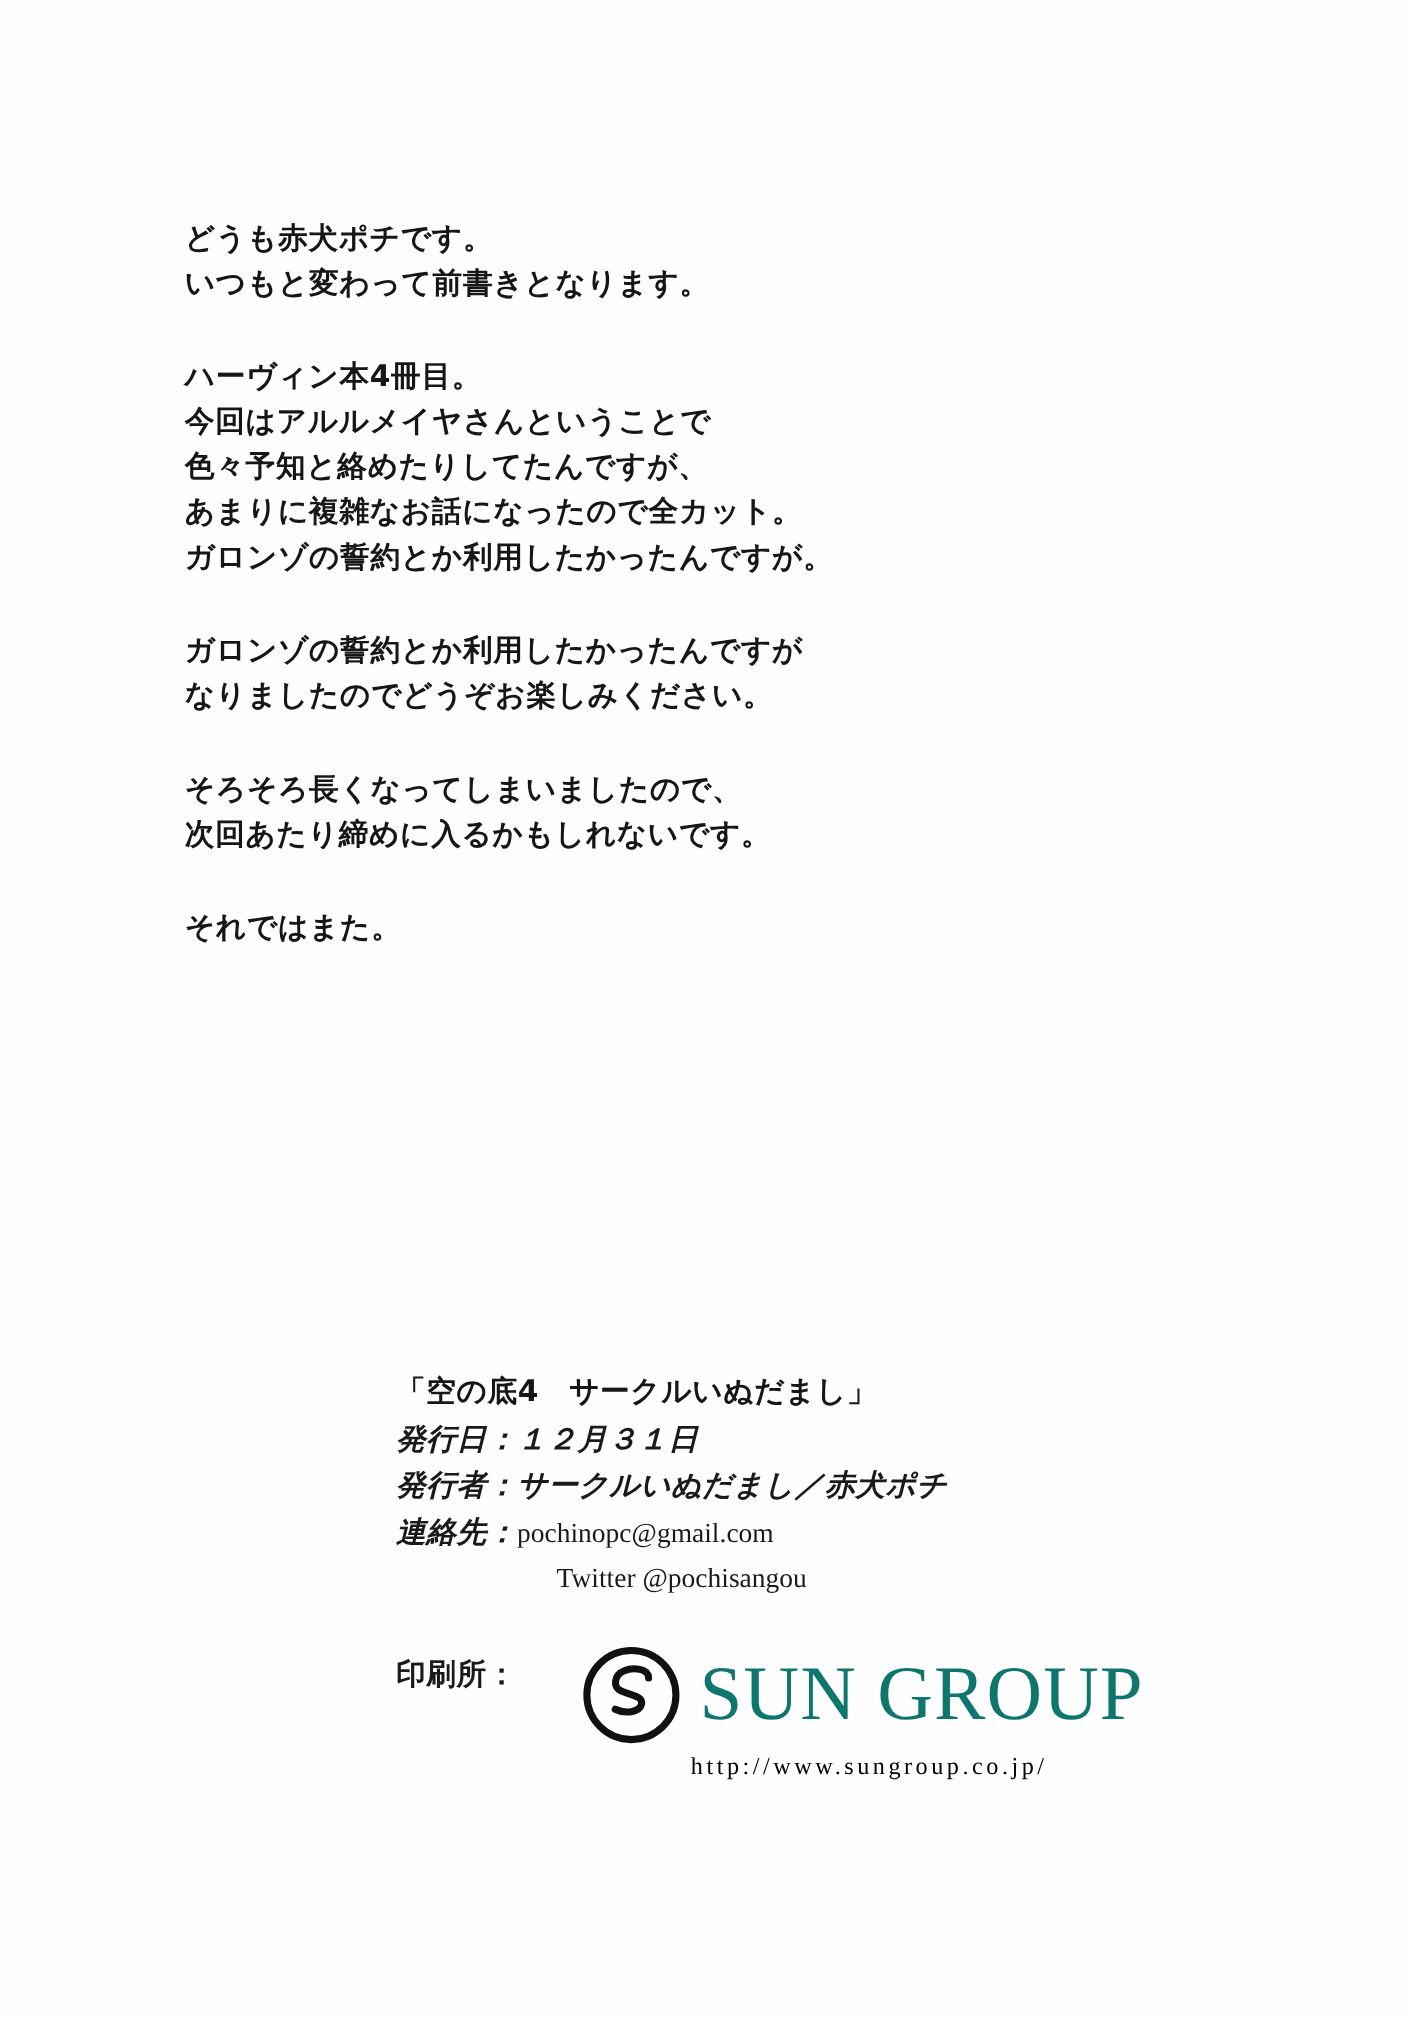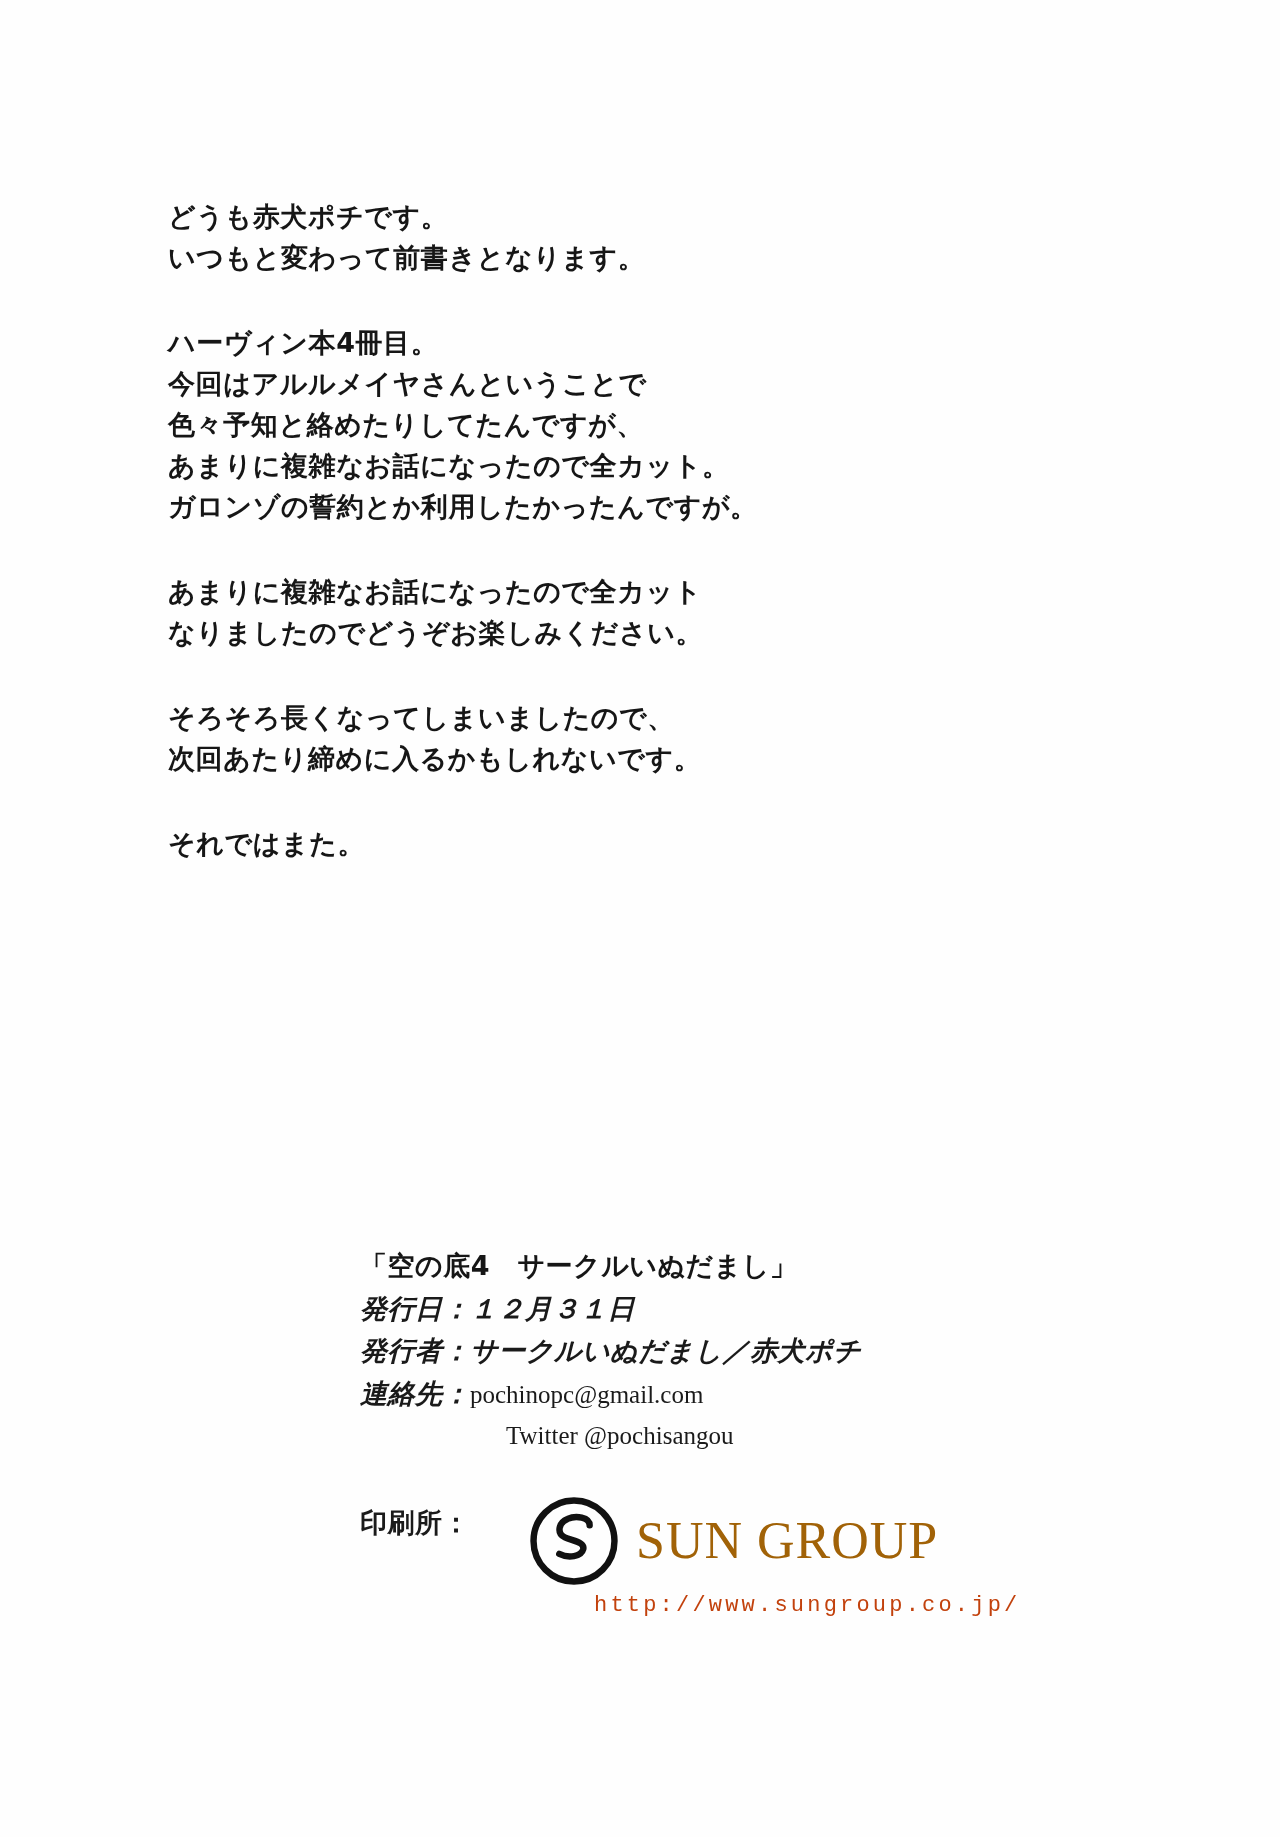--- a/index.html
+++ b/index.html
@@ -111,34 +111,34 @@
     display: flex;
     align-items: center;
   }
   .logo-mark {
     width: 92px;
     height: 92px;
     flex: none;
   }
   .logo-text {
     font-family: "Liberation Serif", serif;
-    font-size: 52px;
+    font-size: 70px;
     line-height: 1;
     letter-spacing: 1px;
-    color: #a16207;
+    color: #0f766e;
     margin-left: 16px;
     white-space: pre;
   }
   .logo-url {
-    font-family: Liberation Mono, monospace;
+    font-family: Liberation Serif, serif;
     font-size: 22px;
     letter-spacing: 3.2px;
-    color: #c2410c;
+    color: #000000;
     margin-top: 6px;
-    margin-left: 66px;
+    margin-left: 100px;
     white-space: pre;
   }
 </style>
 </head>
 <body>
 
 <div class="page">
 
   <div class="afterword">
 
@@ -149,21 +149,21 @@
 
     <div class="para">
       <div class="line">ハーヴィン本4冊目。</div>
       <div class="line">今回はアルルメイヤさんということで</div>
       <div class="line">色々予知と絡めたりしてたんですが、</div>
       <div class="line">あまりに複雑なお話になったので全カット。</div>
       <div class="line">ガロンゾの誓約とか利用したかったんですが。</div>
     </div>
 
     <div class="para">
-      <div class="line">あまりに複雑なお話になったので全カット</div>
+      <div class="line">ガロンゾの誓約とか利用したかったんですが</div>
       <div class="line">なりましたのでどうぞお楽しみください。</div>
     </div>
 
     <div class="para">
       <div class="line">そろそろ長くなってしまいましたので、</div>
       <div class="line">次回あたり締めに入るかもしれないです。</div>
     </div>
 
     <div class="para">
       <div class="line">それではまた。</div>

